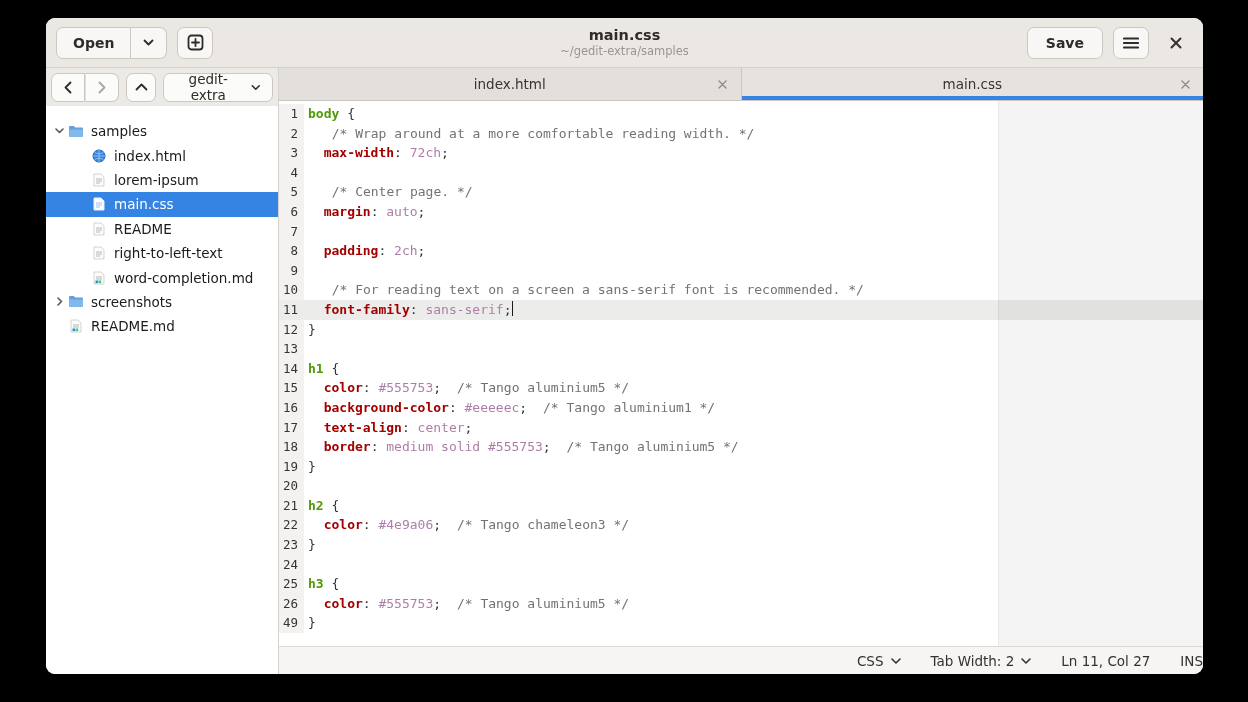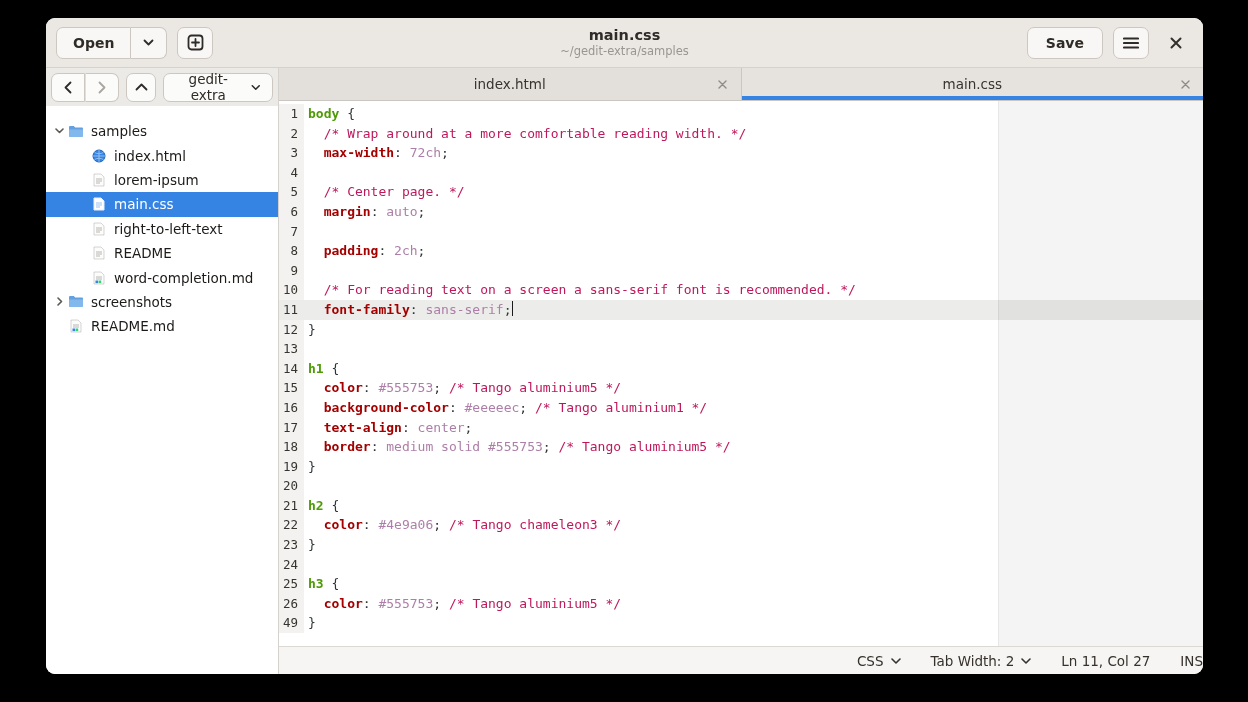--- a/index.html
+++ b/index.html
@@ -78,21 +78,21 @@
                    pointer-events:none; }
   .cline { display:flex; height:19.6px; white-space:pre; }
   .cline.current { background:#ececea; }
   .cline .num { width:25px; flex:0 0 25px; background:#f3f2f0; color:#37342f;
                 text-align:right; padding-right:6px; font-size:12.5px; }
   .cline.current .num { background:transparent; }
   .cline .txt { padding-left:4px; color:#2e3436; }
   .tok-s { color:#4e9a06; font-weight:bold; }
   .tok-k { color:#a40000; font-weight:bold; }
   .tok-v { color:#ad7fa8; }
-  .tok-c { color:#be185d; }
+  .tok-c { color:#737373;margin-left:8px; }
   .caret { display:inline-block; width:1.5px; height:15px; background:#1a1a1a;
            vertical-align:-2px; }
   
   .statusbar { height:28px; flex:0 0 28px; background:#f6f5f4; border-top:1px solid #dcd8d4;
                display:flex; align-items:center; justify-content:flex-end;
                gap:30px; font-size:13.5px; color:#35312c; }
   .sb-drop { display:flex; align-items:center; gap:7px; background:transparent;
              border:none; font-family:inherit; font-size:13.5px; color:#35312c;
              cursor:pointer; }
   svg.chev { display:block; }
@@ -209,30 +209,30 @@
             </span>
             <span>main.css</span>
           </div>
           <div class="tree-row d1">
             <span class="fi">
               <svg width="12" height="14" viewBox="0 0 12 14">
                 <path d="M1 1h7l3 3v9H1z" fill="#fcfcfb" stroke="#9996" stroke-width="1"></path>
                 <path d="M3 6h6M3 8h6M3 10h4" stroke="#b9b6b2" stroke-width="1"></path>
               </svg>
             </span>
+            <span>README</span>
+          </div>
+          <div class="tree-row d1">
+            <span class="fi">
+              <svg width="12" height="14" viewBox="0 0 12 14">
+                <path d="M1 1h7l3 3v9H1z" fill="#fcfcfb" stroke="#9996" stroke-width="1"></path>
+                <path d="M3 6h6M3 8h6M3 10h4" stroke="#b9b6b2" stroke-width="1"></path>
+              </svg>
+            </span>
             <span>right-to-left-text</span>
-          </div>
-          <div class="tree-row d1">
-            <span class="fi">
-              <svg width="12" height="14" viewBox="0 0 12 14">
-                <path d="M1 1h7l3 3v9H1z" fill="#fcfcfb" stroke="#9996" stroke-width="1"></path>
-                <path d="M3 6h6M3 8h6M3 10h4" stroke="#b9b6b2" stroke-width="1"></path>
-              </svg>
-            </span>
-            <span>README</span>
           </div>
           <div class="tree-row d1">
             <span class="fi">
               <svg width="12" height="14" viewBox="0 0 12 14">
                 <path d="M1 1h7l3 3v9H1z" fill="#fcfcfb" stroke="#9996" stroke-width="1"></path>
                 <path d="M3 6h6M3 8h6" stroke="#b9b6b2" stroke-width="1"></path>
                 <rect x="2.5" y="9.5" width="2.6" height="2.6" fill="#3584e4"></rect>
                 <rect x="5.6" y="9.5" width="2.6" height="2.6" fill="#33d17a"></rect>
               </svg>
             </span>

